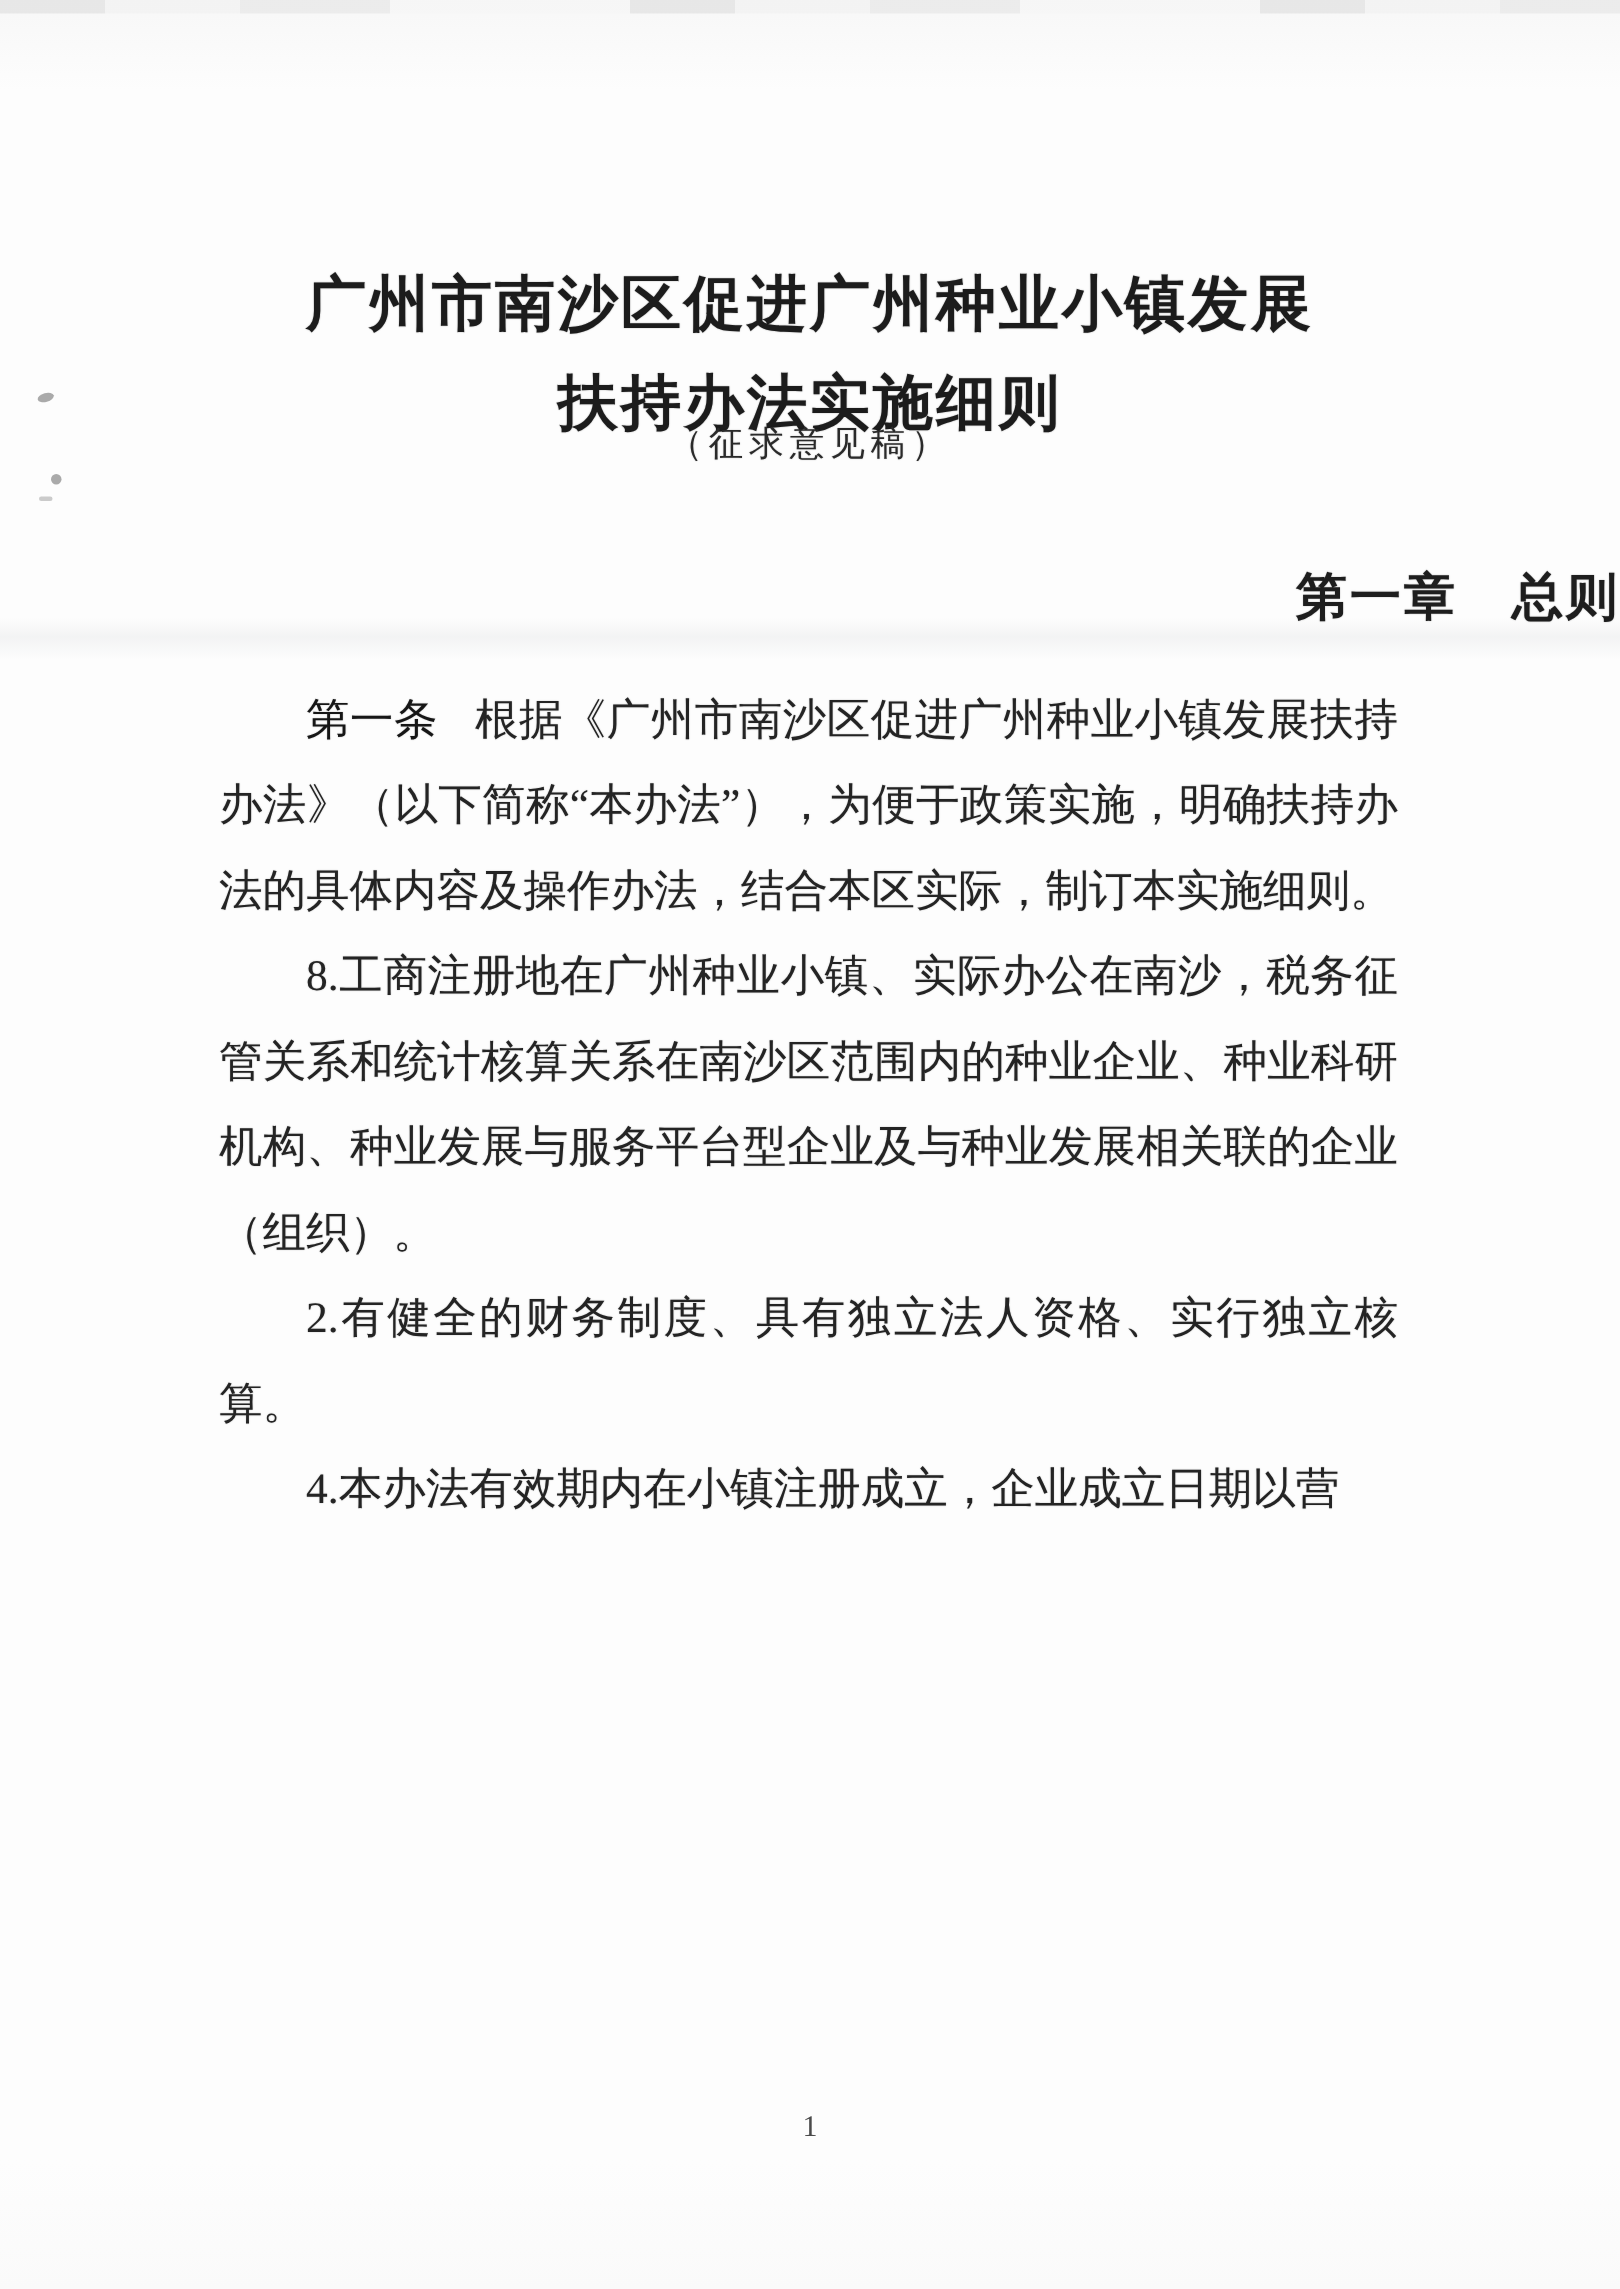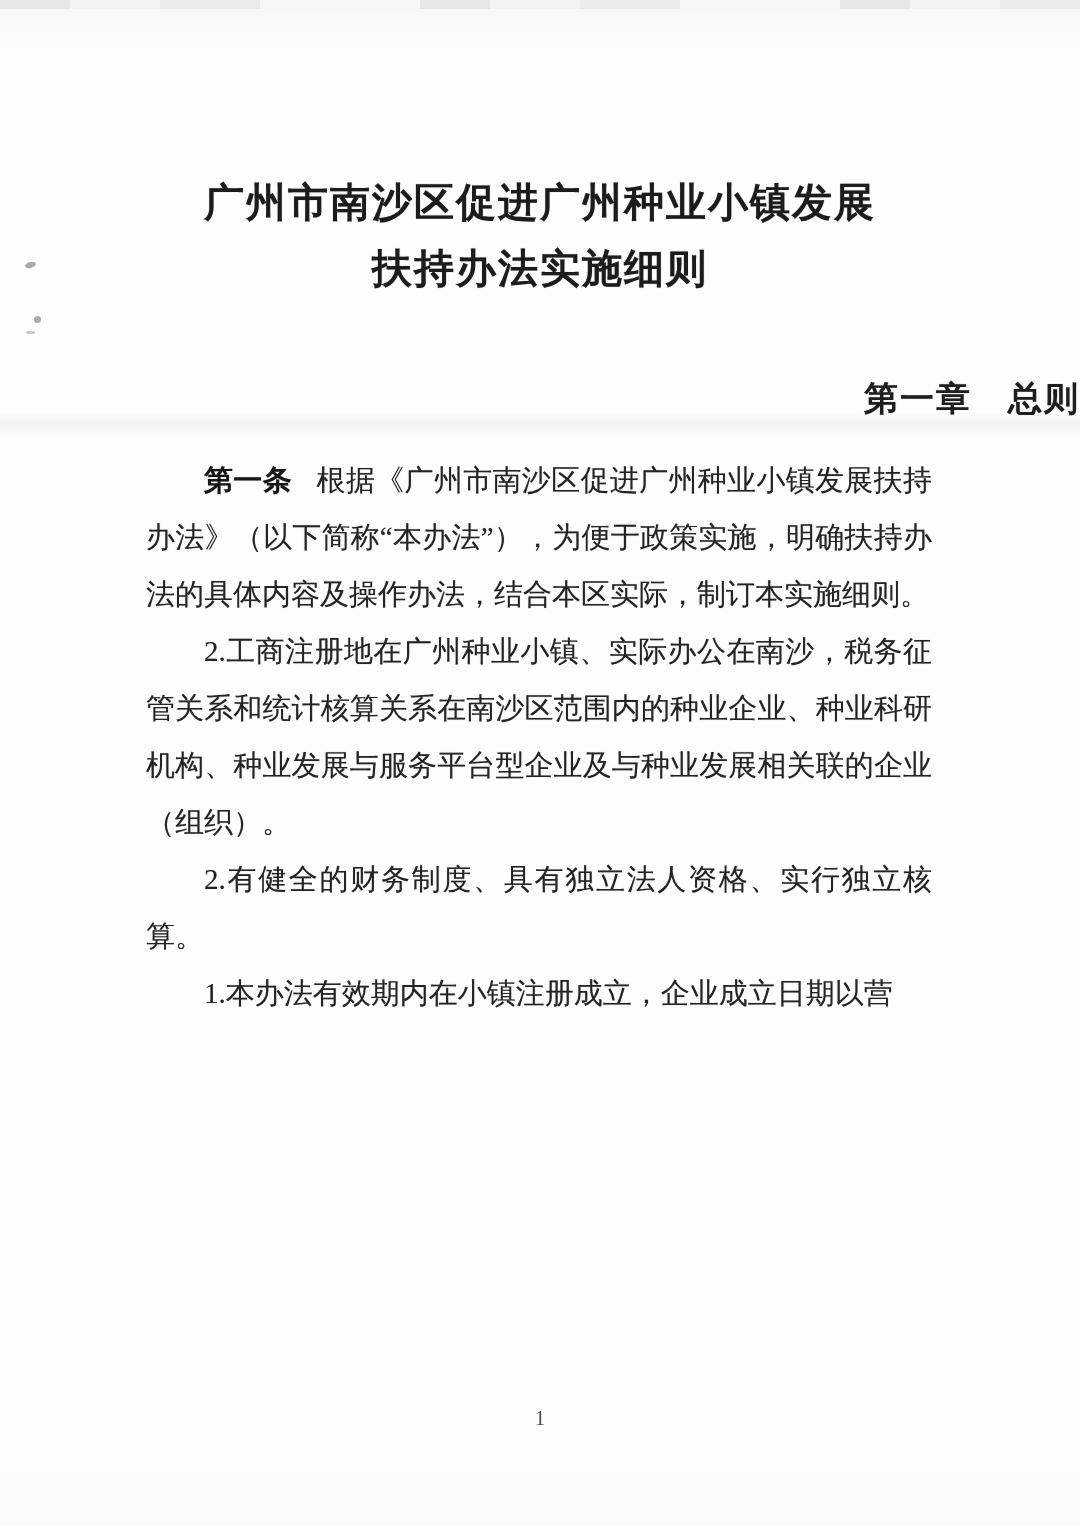--- a/index.html
+++ b/index.html
@@ -56,21 +56,21 @@
     text-shadow:0 0 1px rgba(0,0,0,.35);
   }
   .body-text{
     position:absolute;top:452px;left:146px;width:786px;
     font-size:29px;line-height:57px;
     text-align:justify;text-justify:inter-character;
     color:#242424;
     text-shadow:0 0 1px rgba(0,0,0,.3);
   }
   .body-text p{margin:0;text-indent:2em;}
-  .para-bold{font-weight:bold;color:#161616;}
+  .para-bold{font-weight:normal;color:#161616;}
   .para-bold:not(:empty){margin-right:.85em;}
   .page-number{
     position:absolute;top:1405px;left:0;width:100%;
     text-align:center;
     font-size:20px;line-height:26px;color:#4a4a4a;
   }
 </style>
 </head>
 <body>
 
@@ -80,33 +80,34 @@
   <div class="speck s1"></div>
   <div class="speck s2"></div>
   <div class="speck s3"></div>
   <div class="scan-band"></div>
 
   <h1 class="title">
     <span>广州市南沙区促进广州种业小镇发展</span><br>
     <span>扶持办法实施细则</span>
   </h1>
 
+  <div class="subtitle">（征求意见稿）</div>
 
   <h2 class="chapter">第一章　总则</h2>
 
   <div class="body-text">
     <p>
       <span class="para-bold">第一条</span><span>根据《广州市南沙区促进广州种业小镇发展扶持办法》（以下简称“本办法”），为便于政策实施，明确扶持办法的具体内容及操作办法，结合本区实际，制订本实施细则。</span>
     </p>
     <p>
-      <span class="para-bold"></span><span>2.工商注册地在广州种业小镇、实际办公在南沙，税务征管关系和统计核算关系在南沙区范围内的种业企业、种业科研机构、种业发展与服务平台型企业及与种业发展相关联的企业（组织）。</span>
+      <span class="para-bold"></span><span>8.工商注册地在广州种业小镇、实际办公在南沙，税务征管关系和统计核算关系在南沙区范围内的种业企业、种业科研机构、种业发展与服务平台型企业及与种业发展相关联的企业（组织）。</span>
     </p>
     <p>
       <span class="para-bold"></span><span>2.有健全的财务制度、具有独立法人资格、实行独立核算。</span>
     </p>
     <p>
-      <span class="para-bold"></span><span>1.本办法有效期内在小镇注册成立，企业成立日期以营</span>
+      <span class="para-bold"></span><span>4.本办法有效期内在小镇注册成立，企业成立日期以营</span>
     </p>
   </div>
 
   <div class="page-number">1</div>
 
 </div>
 
 </body></html>

